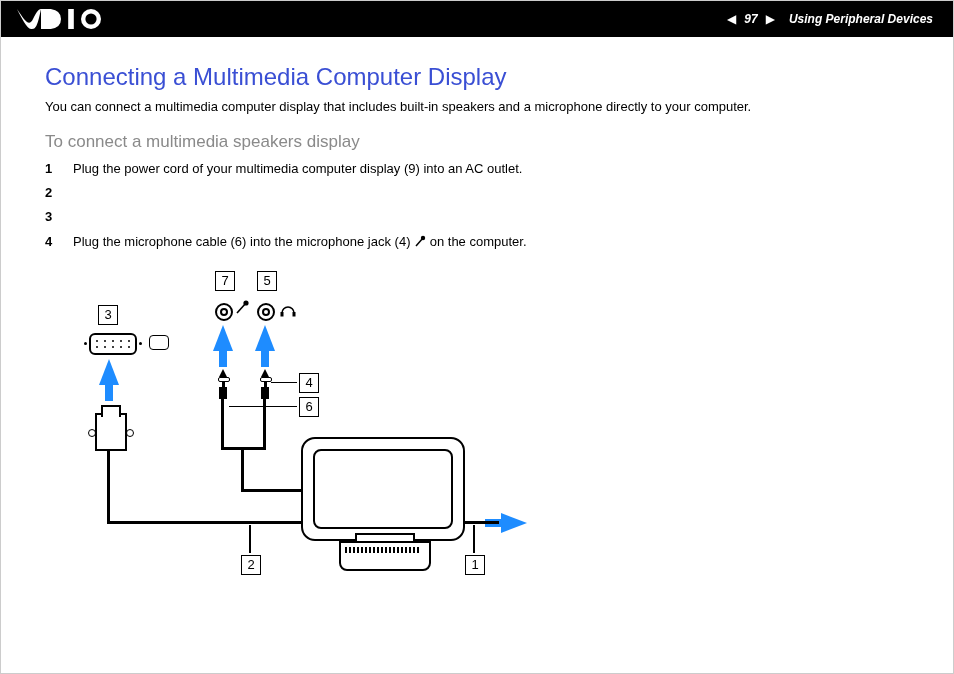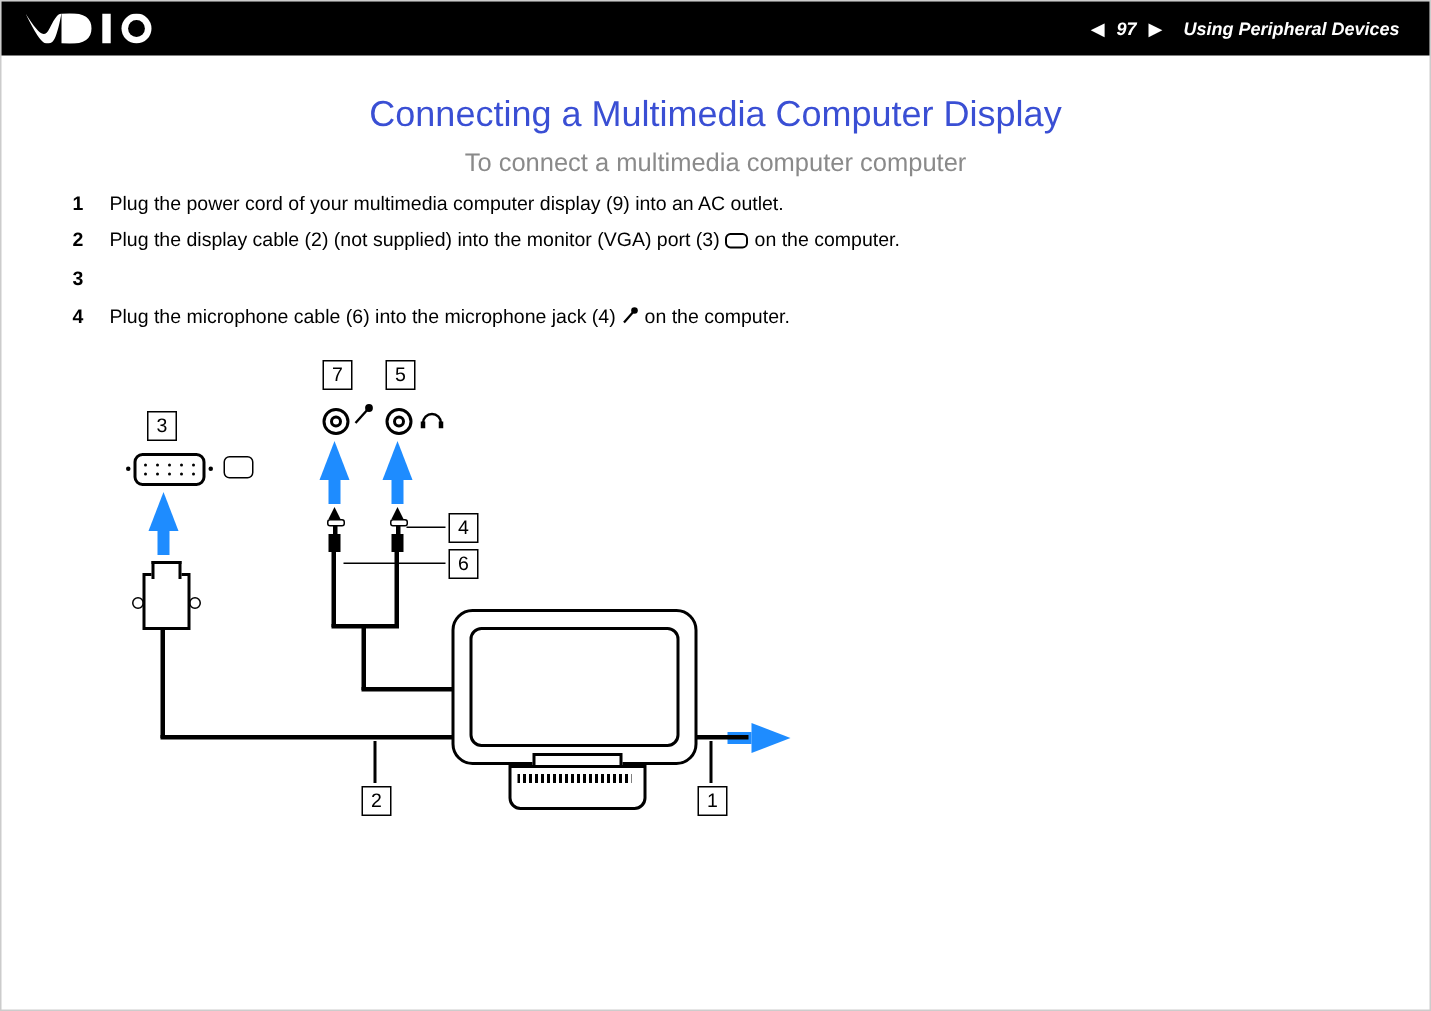--- a/index.html
+++ b/index.html
@@ -4,21 +4,21 @@
 <style>
   html,body{margin:0;padding:0;background:#fff;font-family:Arial,Helvetica,sans-serif;color:#000;}
   .page{width:954px;height:674px;position:relative;box-sizing:border-box;border:1px solid #ccc;}
   .topbar{background:#000;color:#fff;height:36px;display:flex;align-items:center;justify-content:space-between;padding:0 20px 0 16px;}
   .logo{display:flex;align-items:center;gap:2px;}
   .logo svg{display:block}
   .navright{display:flex;align-items:center;gap:8px;font-size:12px;font-style:italic;}
   .navright .tri{font-style:normal;font-size:12px;}
   .navright .pn{font-weight:bold;font-style:italic;}
   .section{font-weight:bold;font-style:italic;font-size:12px;}
-  .content{padding:26px 44px 0 44px;text-align:center;}
+  .content{padding:26px 44px 0 44px;}
   h1{color:#3a4fd4;font-weight:400;font-size:24px;margin:0 0 8px 0;}
   .intro{font-size:13px;margin:0 0 18px 0;}
   h2{color:#8a8a8a;font-weight:400;font-size:17px;margin:0 0 8px 0;}
   ol.steps{list-style:none;padding:0;margin:0;font-size:13px;}
   ol.steps li{display:flex;gap:14px;margin-bottom:6px;line-height:1.4;}
   ol.steps li .num{font-weight:bold;min-width:14px;}
   .inline-icon{display:inline-block;vertical-align:-2px;}
   
   .diagram{position:relative;width:560px;height:330px;margin-top:6px;margin-left:8px;}
   .lbl{position:absolute;border:1.5px solid #000;background:#fff;font-family:Arial;font-size:13px;width:18px;height:18px;display:flex;align-items:center;justify-content:center;}
@@ -75,36 +75,30 @@
     <span class="navright">
       <span class="tri">◀</span>
       <span class="pn">97</span>
       <span class="tri">▶</span>
       <span class="section" style="margin-left:6px;">Using Peripheral Devices</span>
     </span>
   </div>
 
   <div class="content">
     <h1>Connecting a Multimedia Computer Display</h1>
-    <h2>To connect a multimedia computer computer</h2>
+    <p class="intro">You can connect a multimedia computer display that includes built-in speakers and a microphone directly to your computer.</p>
+    <h2>To connect a multimedia speakers display</h2>
 
     <ol class="steps">
       <li>
         <span class="num">1</span>
         <span><span>Plug the power cord of your multimedia computer display (9) into an AC outlet.</span></span>
       </li>
       <li>
         <span class="num">2</span>
-        <span>
-          <span>Plug the display cable (2) (not supplied) into the monitor (VGA) port (3) </span>
-          <span class="inline-icon"><svg width="16" height="11">
-                <rect x="1" y="1" width="14" height="9" rx="3" fill="none" stroke="#000" stroke-width="1.3"></rect>
-              </svg></span>
-          <span> on the computer.</span>
-        </span>
       </li>
       <li>
         <span class="num">3</span>
       </li>
       <li>
         <span class="num">4</span>
         <span>
           <span>Plug the microphone cable (6) into the microphone jack (4) </span>
           <span class="inline-icon"><svg width="12" height="13">
                 <line x1="2" y1="11" x2="9" y2="3" stroke="#000" stroke-width="1.5"></line>

